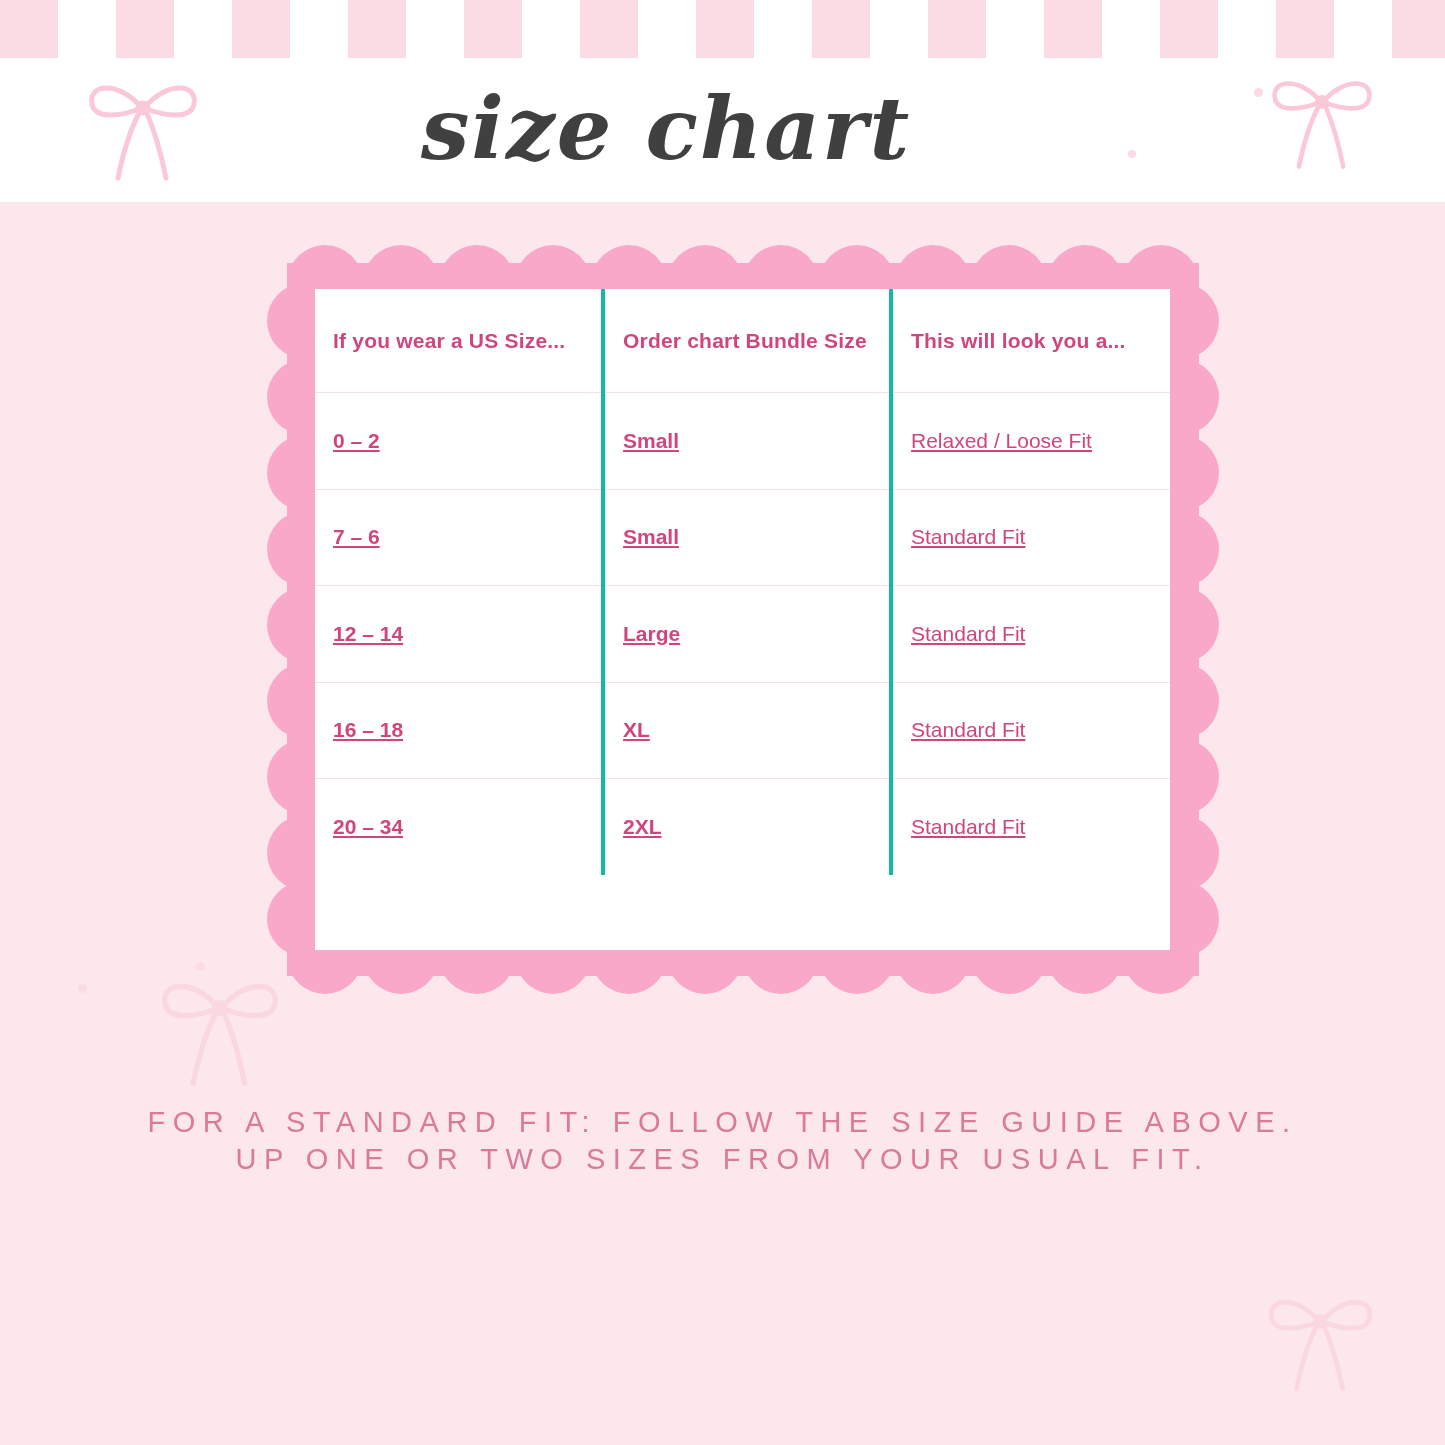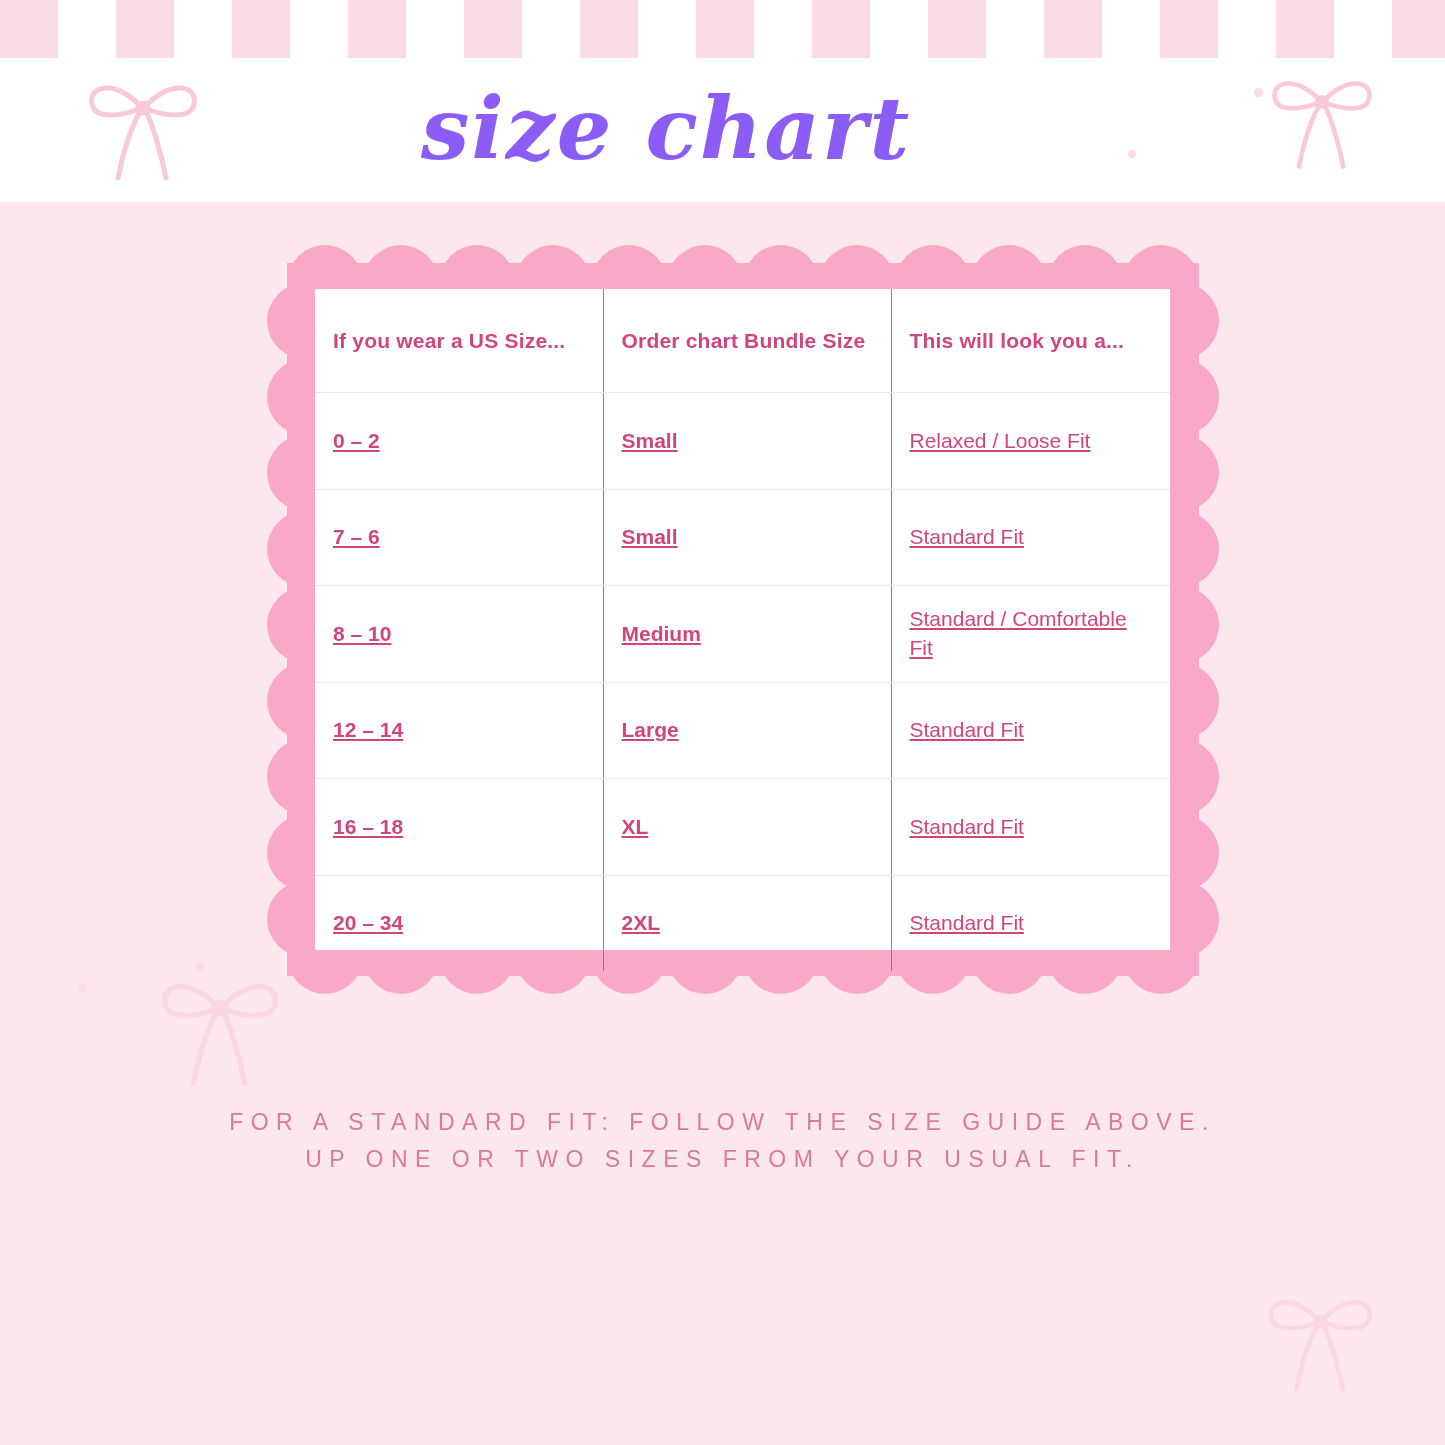--- a/index.html
+++ b/index.html
@@ -43,21 +43,21 @@
     position: absolute;
     top: 78px;
     left: 0;
     width: 1332px;
     text-align: center;
     font-family: "DejaVu Serif", serif;
     font-style: italic;
     font-weight: bold;
     font-size: 86px;
     letter-spacing: 2px;
-    color: #8b5cf6;
+    color: #404040;
     white-space: nowrap;
   }
 
   
   .bow {
     position: absolute;
     pointer-events: none;
   }
   .dot {
     position: absolute;
@@ -93,21 +93,21 @@
     width: 855px;
     border-collapse: collapse;
     table-layout: fixed;
   }
   table.size-table th,
   table.size-table td {
     text-align: left;
     vertical-align: middle;
     padding: 0 18px;
     border-bottom: 1px solid #f6e2e8;
-    border-right: 1px solid #14b8a6;
+    border-right: 4px solid #14b8a6;
   }
   table.size-table th:last-child,
   table.size-table td:last-child {
     border-right: none;
   }
   table.size-table tr:last-child td {
     border-bottom: none;
   }
   table.size-table col.c1 { width: 288px; }
   table.size-table col.c2 { width: 288px; }
@@ -136,21 +136,21 @@
   }
 
   
   .footer-note {
     position: absolute;
     left: 100px;
     top: 1104px;
     width: 1245px;
     text-align: center;
     color: #d97b98;
-    font-size: 23px;
+    font-size: 29px;
     letter-spacing: 7.5px;
     line-height: 37px;
     text-transform: uppercase;
   }
 </style>
 </head>
 <body>
 
 <div class="header-band">
   <div class="stripes"></div>
@@ -276,25 +276,20 @@
           <td class="col-a">0 – 2</td>
           <td class="col-b">Small</td>
           <td class="col-c">Relaxed / Loose Fit</td>
         </tr>
         <tr>
           <td class="col-a">7 – 6</td>
           <td class="col-b">Small</td>
           <td class="col-c">Standard Fit</td>
         </tr>
         <tr>
-          <td class="col-a">8 – 10</td>
-          <td class="col-b">Medium</td>
-          <td class="col-c">Standard / Comfortable Fit</td>
-        </tr>
-        <tr>
           <td class="col-a">12 – 14</td>
           <td class="col-b">Large</td>
           <td class="col-c">Standard Fit</td>
         </tr>
         <tr>
           <td class="col-a">16 – 18</td>
           <td class="col-b">XL</td>
           <td class="col-c">Standard Fit</td>
         </tr>
         <tr>

